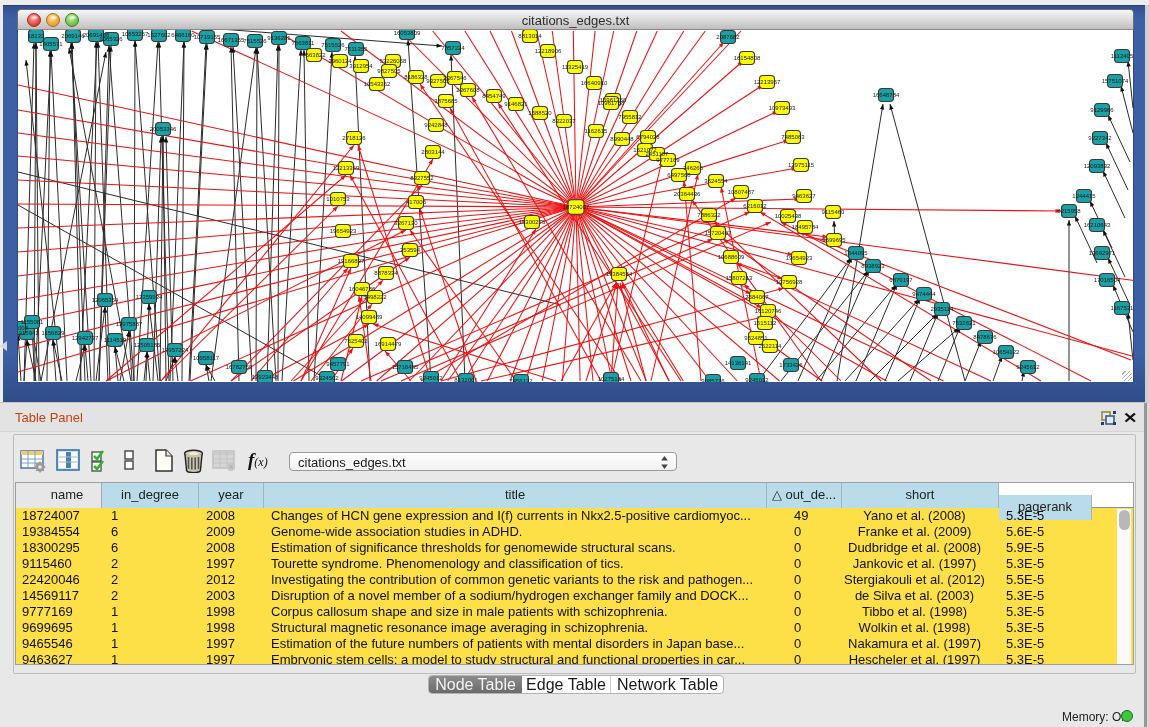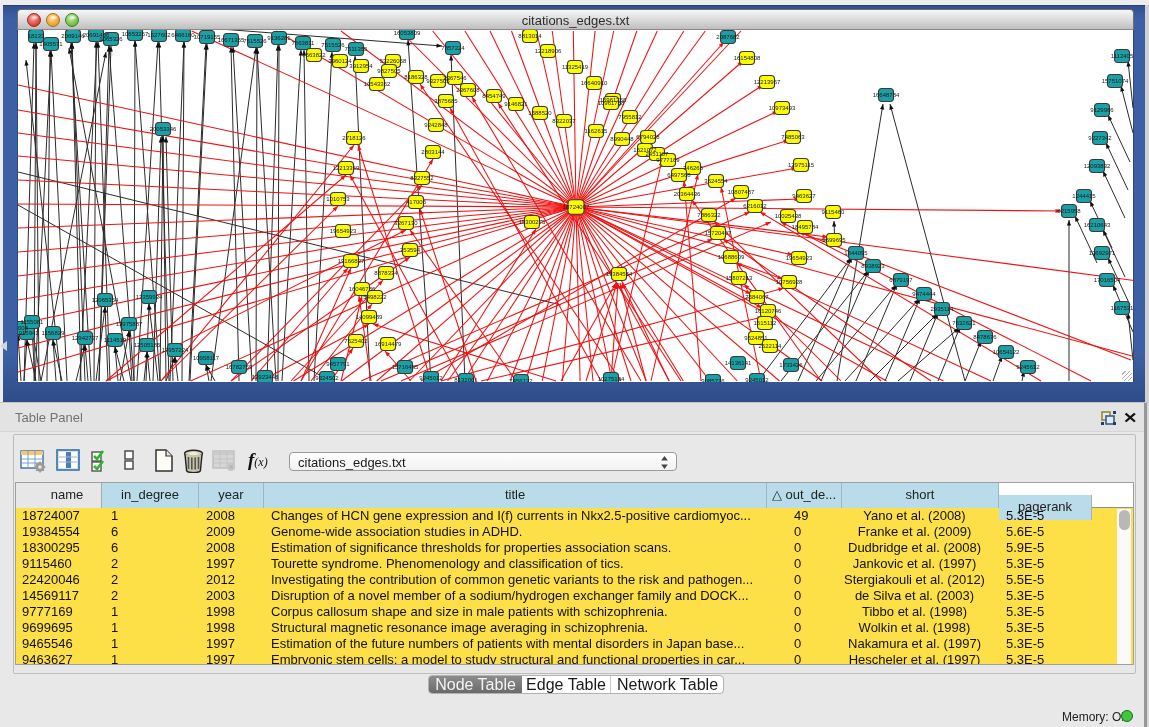--- a/index.html
+++ b/index.html
@@ -16,21 +16,21 @@
 #tl-r { left:9px; background:radial-gradient(circle at 5px 4px,#ffb9b4,#ec6b60 40%,#d93b30 75%,#b2271e); border:0.5px solid #9d2720;}
 #tl-y { left:28px; background:radial-gradient(circle at 5px 4px,#ffe9b6,#f5b64d 40%,#eb9c2d 75%,#c07b17); border:0.5px solid #9e7220;}
 #tl-g { left:47px; background:radial-gradient(circle at 5px 4px,#d2f3c0,#8ed163 40%,#6cb93a 75%,#4f9423); border:0.5px solid #457c28;}
 #canvas { position:absolute; left:17px; top:30px; width:1117px; height:352px; background:#ffffff; border-left:1px solid #30477e; border-right:1px solid #30477e; }
 #grip { position:absolute; right:1px; bottom:1px; width:10px; height:10px;
   background:repeating-linear-gradient(135deg, transparent 0 2px, #b0b0b0 2px 3px); }
 #collapse-arrow { position:absolute; left:0px; top:341px; width:0; height:0;
   border-top:5px solid transparent; border-bottom:5px solid transparent; border-right:7px solid #cfd6e4; }
 
 #tablepanel-hdr { position:absolute; left:0; top:402px; width:1149px; height:30px; background:#e3e3e3; border-top:1px solid #c4c4c4; border-bottom:1px solid #d6d6d6;}
-#tablepanel-hdr .t { position:absolute; left:15px; top:7px; font-size:13px; color:#737373; }
+#tablepanel-hdr .t { position:absolute; left:15px; top:7px; font-size:13px; color:#c2410c; }
 #panelbody { position:absolute; left:0; top:432px; width:1149px; height:295px; background:#e8e8e8;text-decoration:underline; }
 #recess { position:absolute; left:13px; top:2px; width:1123px; height:240px; border:1px solid #bdbdbd; border-radius:2px; background:#e8e8e8; }
 
 #toolbar { position:absolute; left:15px; top:17px; height:36px; }
 .icon { position:absolute; top:0; }
 #combo { position:absolute; left:289px; top:20px; width:388px; height:19px; background:linear-gradient(#ffffff,#f1f1f1); border:1px solid #9a9a9a; border-radius:4px; }
 #combo .ct { position:absolute; left:8px; top:2px; font-size:13px; color:#1a1a1a; }
 #combo .spin { position:absolute; right:7px; top:1px; }
 
 #tbl { position:absolute; left:15px; top:50px; width:1119px; height:183px; background:#fde047; border:1px solid #9f9f9f; overflow:hidden;}
@@ -828,21 +828,21 @@
           <span class="c-year">2009</span>
           <span class="c-title">Genome-wide association studies in ADHD.</span>
           <span class="c-out">0</span>
           <span class="c-short">Franke et al. (2009)</span>
           <span class="c-pr">5.6E-5</span>
         </div>
 <div class="trow">
           <span class="c-name">18300295</span>
           <span class="c-ind">6</span>
           <span class="c-year">2008</span>
-          <span class="c-title">Estimation of significance thresholds for properties association scans.</span>
+          <span class="c-title">Estimation of significance thresholds for genomewide structural scans.</span>
           <span class="c-out">0</span>
           <span class="c-short">Dudbridge et al. (2008)</span>
           <span class="c-pr">5.9E-5</span>
         </div>
 <div class="trow">
           <span class="c-name">9115460</span>
           <span class="c-ind">2</span>
           <span class="c-year">1997</span>
           <span class="c-title">Tourette syndrome. Phenomenology and classification of tics.</span>
           <span class="c-out">0</span>

